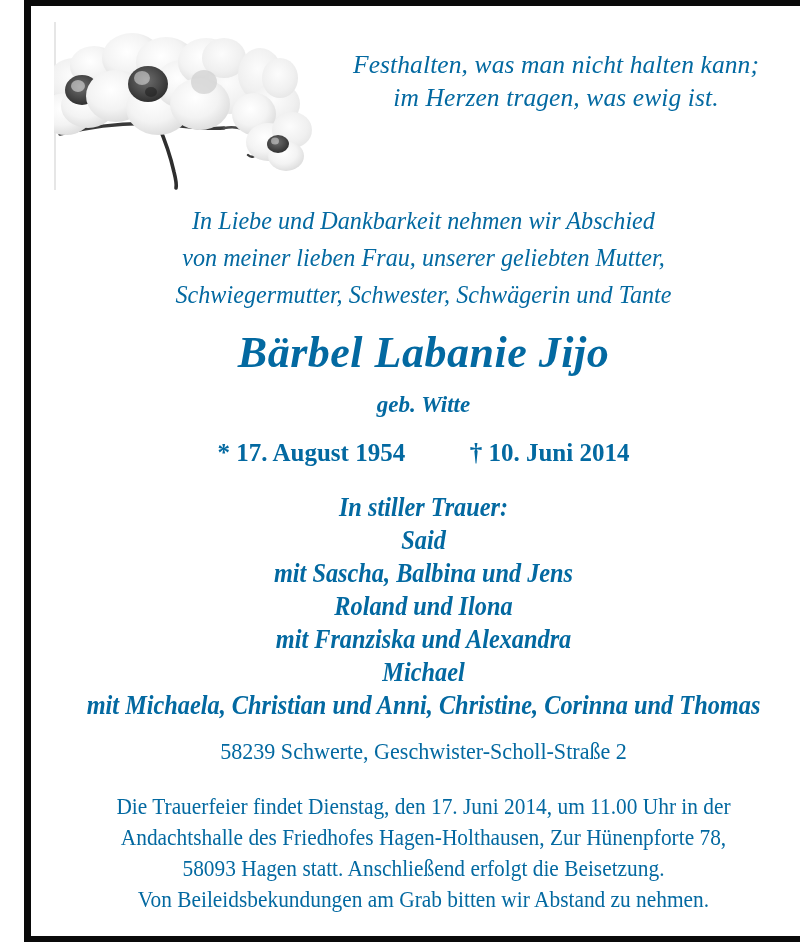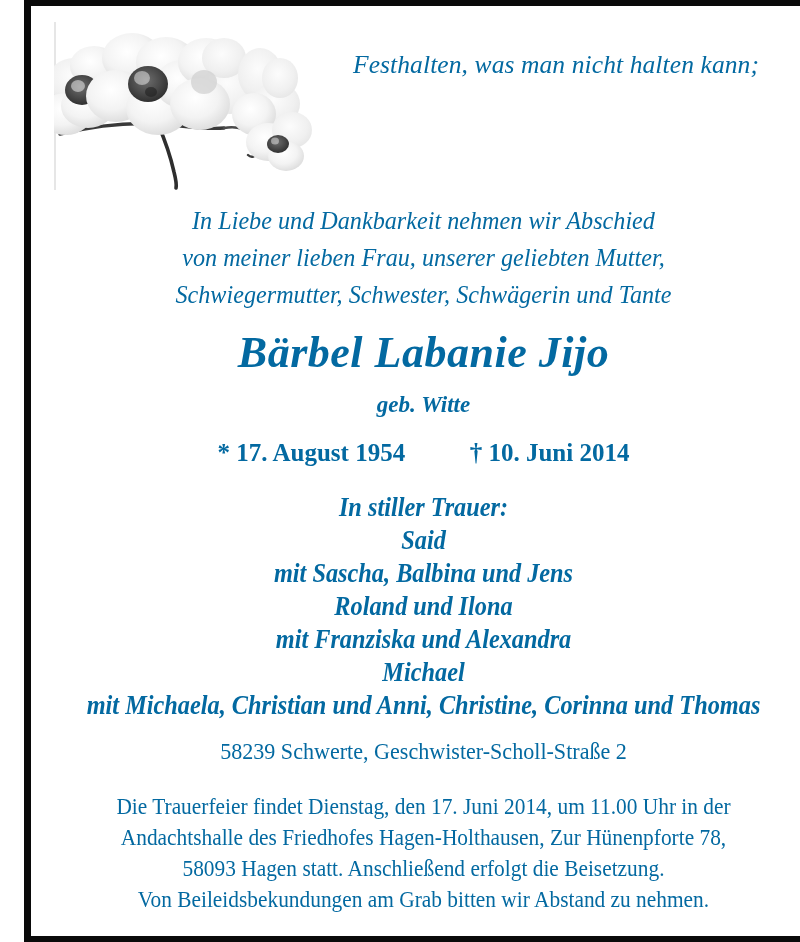--- a/index.html
+++ b/index.html
@@ -222,20 +222,21 @@
         <ellipse cx="232" cy="138" rx="18" ry="15" fill="url(#pet)"></ellipse>
         <ellipse cx="224" cy="126" rx="11" ry="9" fill="url(#throat)"></ellipse>
         <ellipse cx="221" cy="123" rx="4" ry="3.5" fill="#e5e5e5" opacity="0.5"></ellipse>
 
         <rect x="200" y="0" width="62" height="30" fill="#ffffff" opacity="0.85"></rect>
       </svg>
     </div>
 
     <div class="epigraph">
       <span class="l">Festhalten, was man nicht halten kann;</span>
+      <span class="l">im Herzen tragen, was ewig ist.</span>
     </div>
 
     <div class="intro">
       <span class="l">In Liebe und Dankbarkeit nehmen wir Abschied</span>
       <span class="l">von meiner lieben Frau, unserer geliebten Mutter,</span>
       <span class="l">Schwiegermutter, Schwester, Schwägerin und Tante</span>
     </div>
 
     <div class="name">Bärbel Labanie Jijo</div>
     <div class="maiden">geb. Witte</div>

